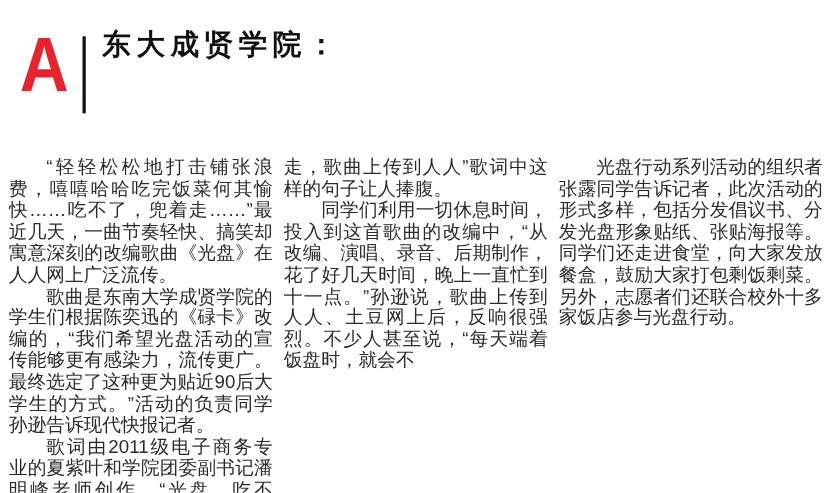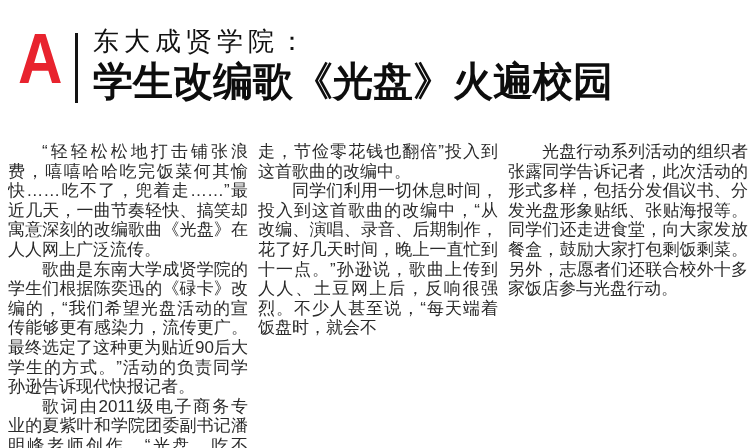--- a/index.html
+++ b/index.html
@@ -44,21 +44,21 @@
     left: 93px;
     top: 25px;
     white-space: nowrap;
   }
   .kicker {
     font-family: "DejaVu Serif", "Liberation Serif", serif;
     font-size: 26px;
     line-height: 32px;
     letter-spacing: 5px;
     color: #111111;
-    font-weight: normal;
+    font-weight: bold;
   }
   .headline {
     font-family: "Liberation Sans", "DejaVu Sans", sans-serif;
     font-size: 40px;
     line-height: 44px;
     font-weight: bold;
     color: #0d0d0d;
     letter-spacing: 0px;
     margin-top: 2px;
   }
@@ -87,30 +87,29 @@
   .col p.cont { text-indent: 0; }
 </style>
 </head>
 <body>
 
 <div class="header">
   <div class="section-letter">A</div>
   <div class="header-divider"></div>
   <div class="header-text">
     <div class="kicker">东大成贤学院：</div>
-    <div class="headline">学生改编歌《光盘》火遍校园</div>
   </div>
 </div>
 
 <div class="article">
   <div class="col">
     <p>“轻轻松松地打击铺张浪费，嘻嘻哈哈吃完饭菜何其愉快……吃不了，兜着走……”最近几天，一曲节奏轻快、搞笑却寓意深刻的改编歌曲《光盘》在人人网上广泛流传。</p>
     <p>歌曲是东南大学成贤学院的学生们根据陈奕迅的《碌卡》改编的，“我们希望光盘活动的宣传能够更有感染力，流传更广。最终选定了这种更为贴近90后大学生的方式。”活动的负责同学孙逊告诉现代快报记者。</p>
     <p>歌词由2011级电子商务专业的夏紫叶和学院团委副书记潘明峰老师创作。“光盘，吃不了，兜着</p>
   </div>
   <div class="col">
-    <p class="cont">走，节俭零花钱也翻倍”投入到这首歌曲的改编中。</p>
+    <p class="cont">走，歌曲上传到人人”歌词中这样的句子让人捧腹。</p>
     <p>同学们利用一切休息时间，投入到这首歌曲的改编中，“从改编、演唱、录音、后期制作，花了好几天时间，晚上一直忙到十一点。”孙逊说，歌曲上传到人人、土豆网上后，反响很强烈。不少人甚至说，“每天端着饭盘时，就会不</p>
   </div>
   <div class="col">
     <p>光盘行动系列活动的组织者张露同学告诉记者，此次活动的形式多样，包括分发倡议书、分发光盘形象贴纸、张贴海报等。同学们还走进食堂，向大家发放餐盒，鼓励大家打包剩饭剩菜。另外，志愿者们还联合校外十多家饭店参与光盘行动。</p>
   </div>
 </div>
 
 </body></html>

